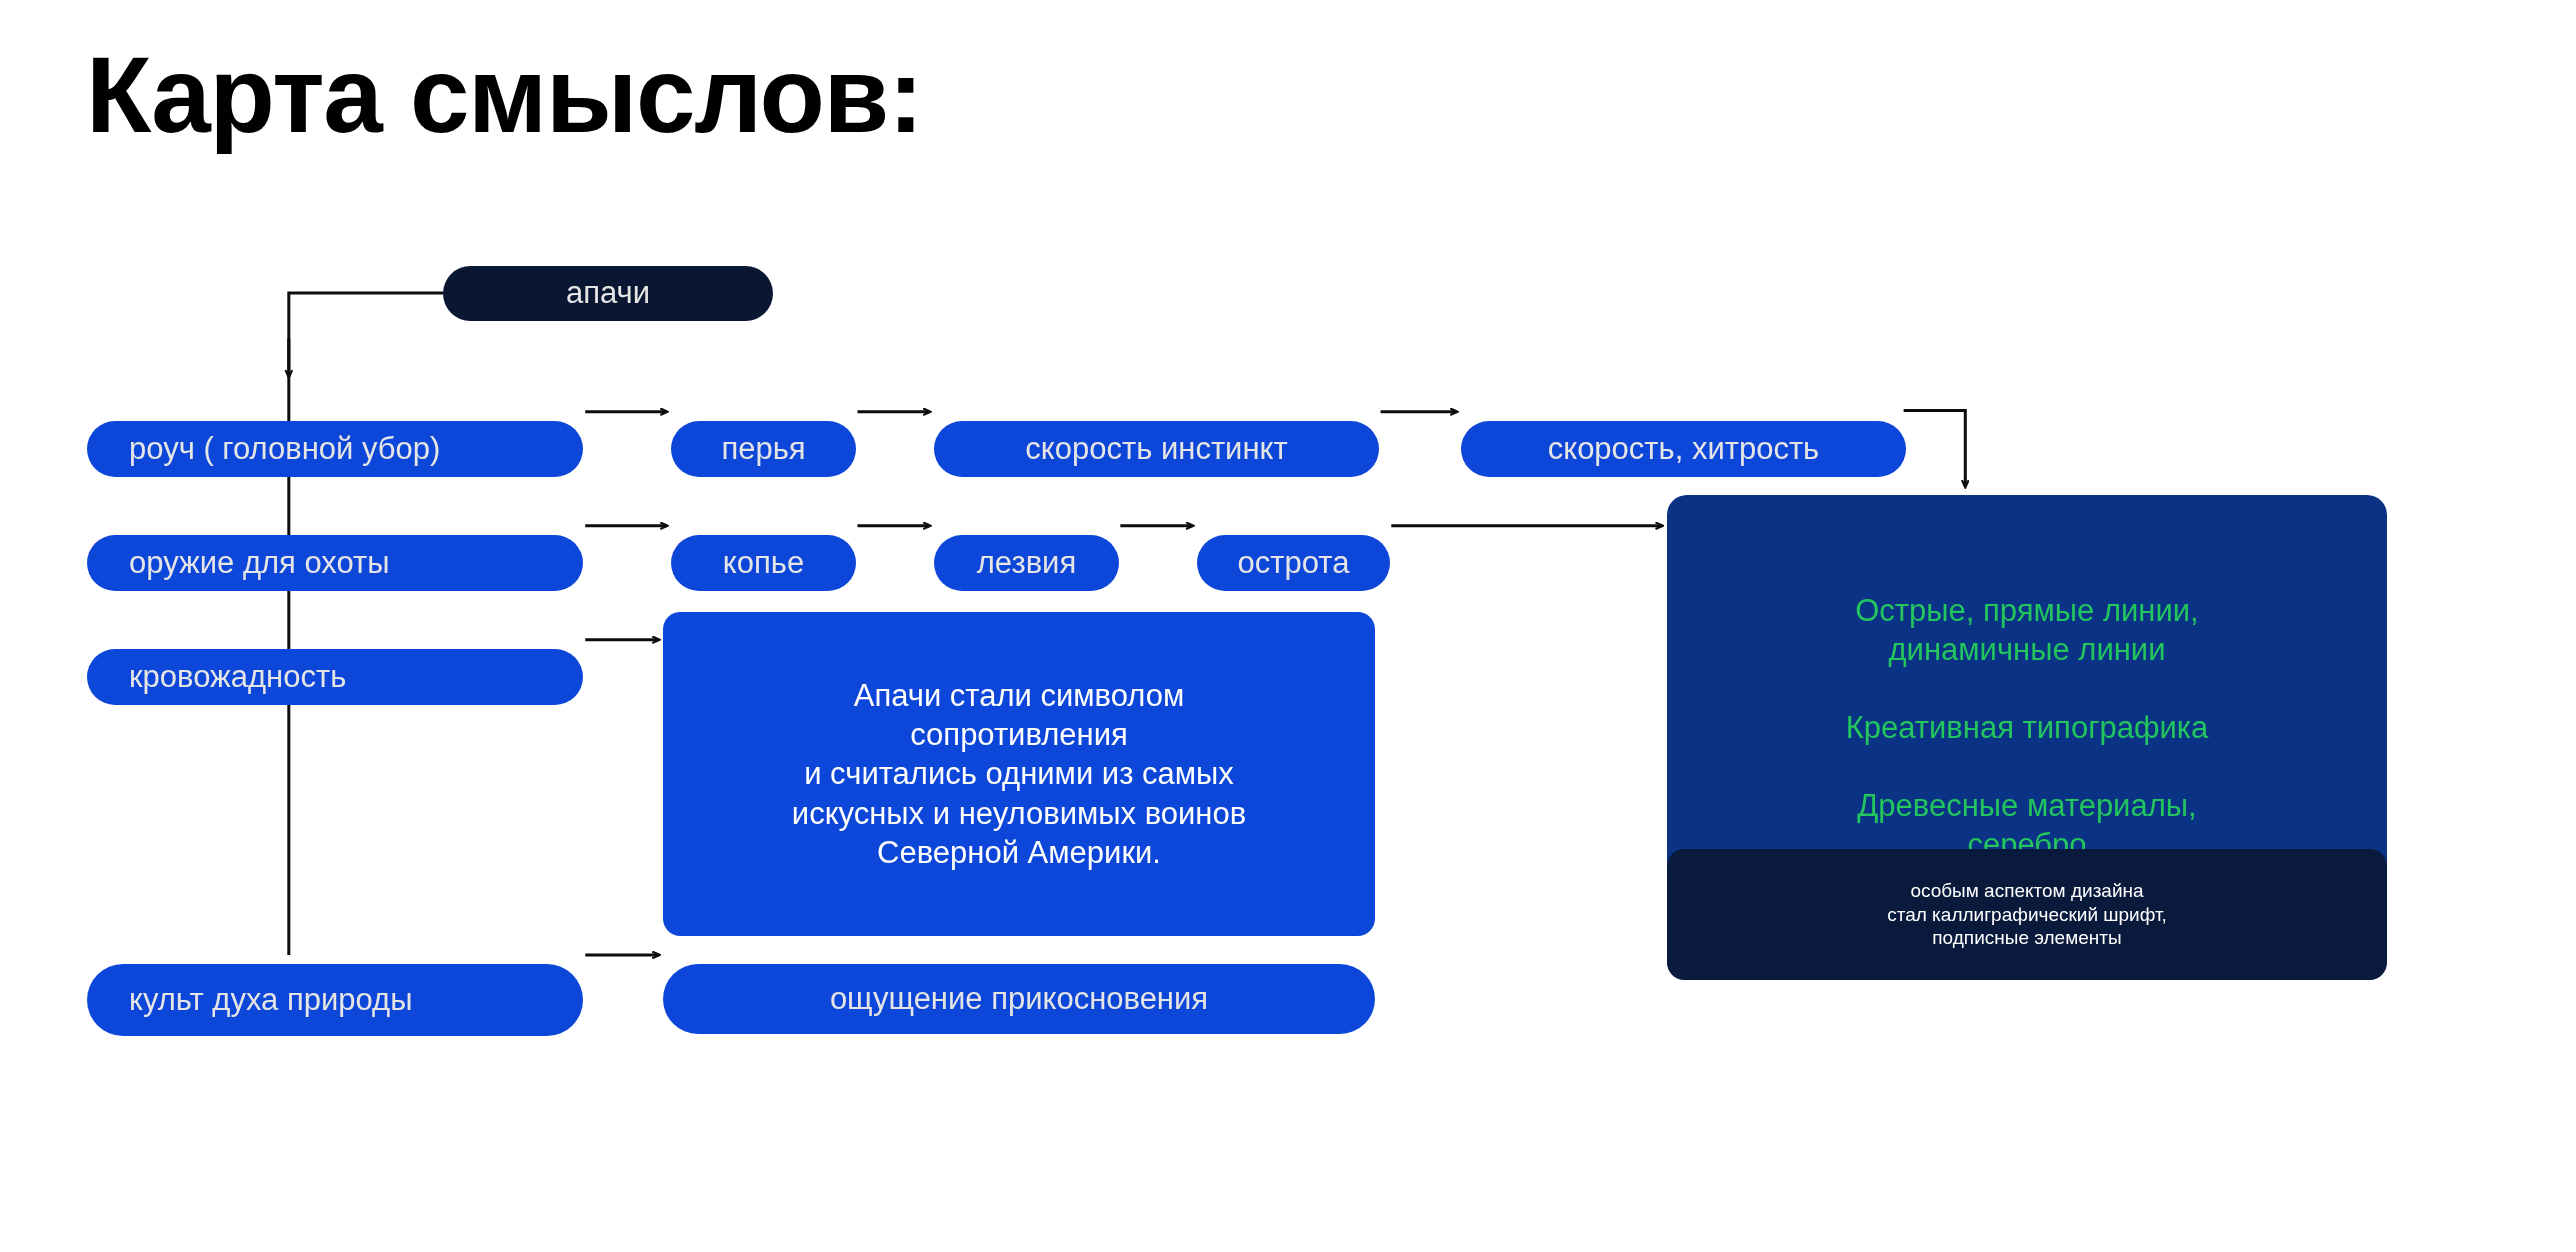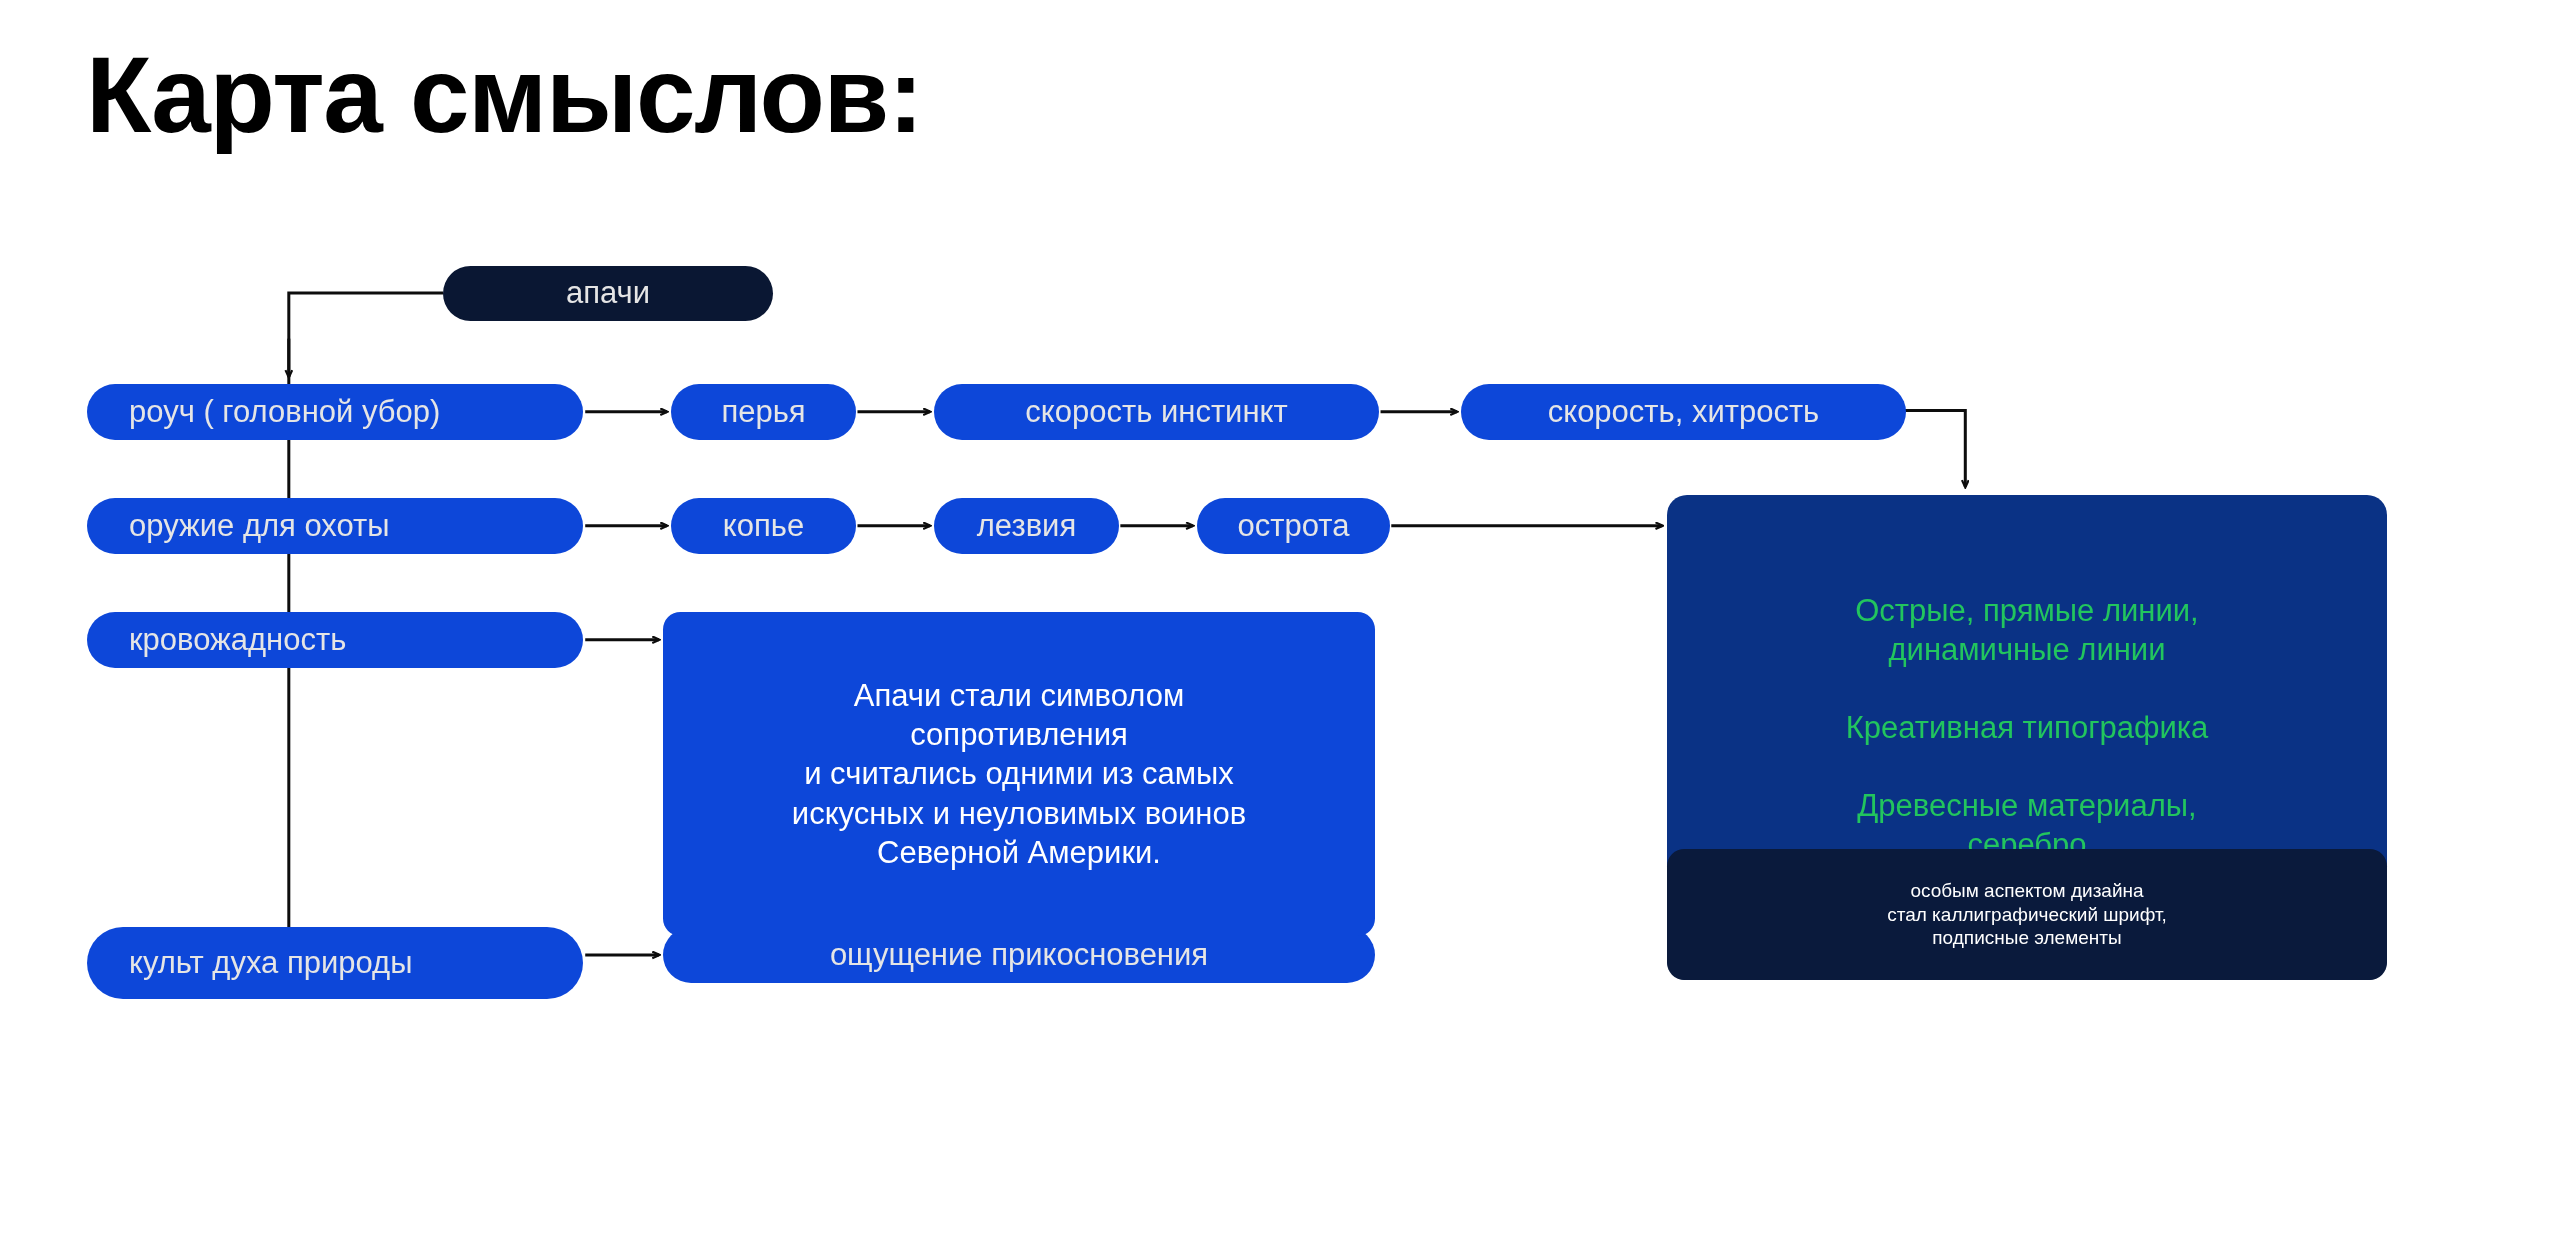--- a/index.html
+++ b/index.html
@@ -58,20 +58,21 @@
     font-weight: 400;
     line-height: 1.18;
     text-align: center;
     box-sizing: border-box;
     white-space: nowrap;
   }
 
   .pill {
     background: #0d47d9;
     border-radius: 670px;
+    margin-top: 37px;
   }
   .pill-dark {
     background: #0a1733;
     border-radius: 670px;
   }
 
   .node-left { justify-content: flex-start; padding-left: 42px; }
 
   
   #node-apachi   { left: 443px;  top: 266px;  width: 330px;  height: 55px;  }
@@ -81,21 +82,21 @@
   #node-instinkt { left: 934px; top: 384px;  width: 445px;  height: 56px;  }
   #node-speed    { left: 1461px; top: 384px;  width: 445px;  height: 56px;  }
 
   #node-weapon   { left: 87px;  top: 498px;  width: 496px;  height: 56px;  }
   #node-kopye    { left: 671px; top: 498px;  width: 185px;  height: 56px;  }
   #node-lezviya  { left: 934px; top: 498px;  width: 185px;  height: 56px;  }
   #node-ostrota  { left: 1197px; top: 498px;  width: 193px;  height: 56px;  }
 
   #node-blood    { left: 87px;  top: 612px;  width: 496px;  height: 56px;  }
   #node-cult     { left: 87px;  top: 927px; width: 496px;  height: 72px;  }
-  #node-touch    { left: 663px;  top: 927px; width: 712px; height: 56px;  }
+  #node-touch    { left: 663px;  top: 927px; width: 712px; height: 70px;  }
 
   
   #card-apachi-text {
     position: absolute;
     left: 663px;
     top: 612px;
     width: 712px;
     height: 324px;
     background: #0d47d9;
     border-radius: 17.4px;

